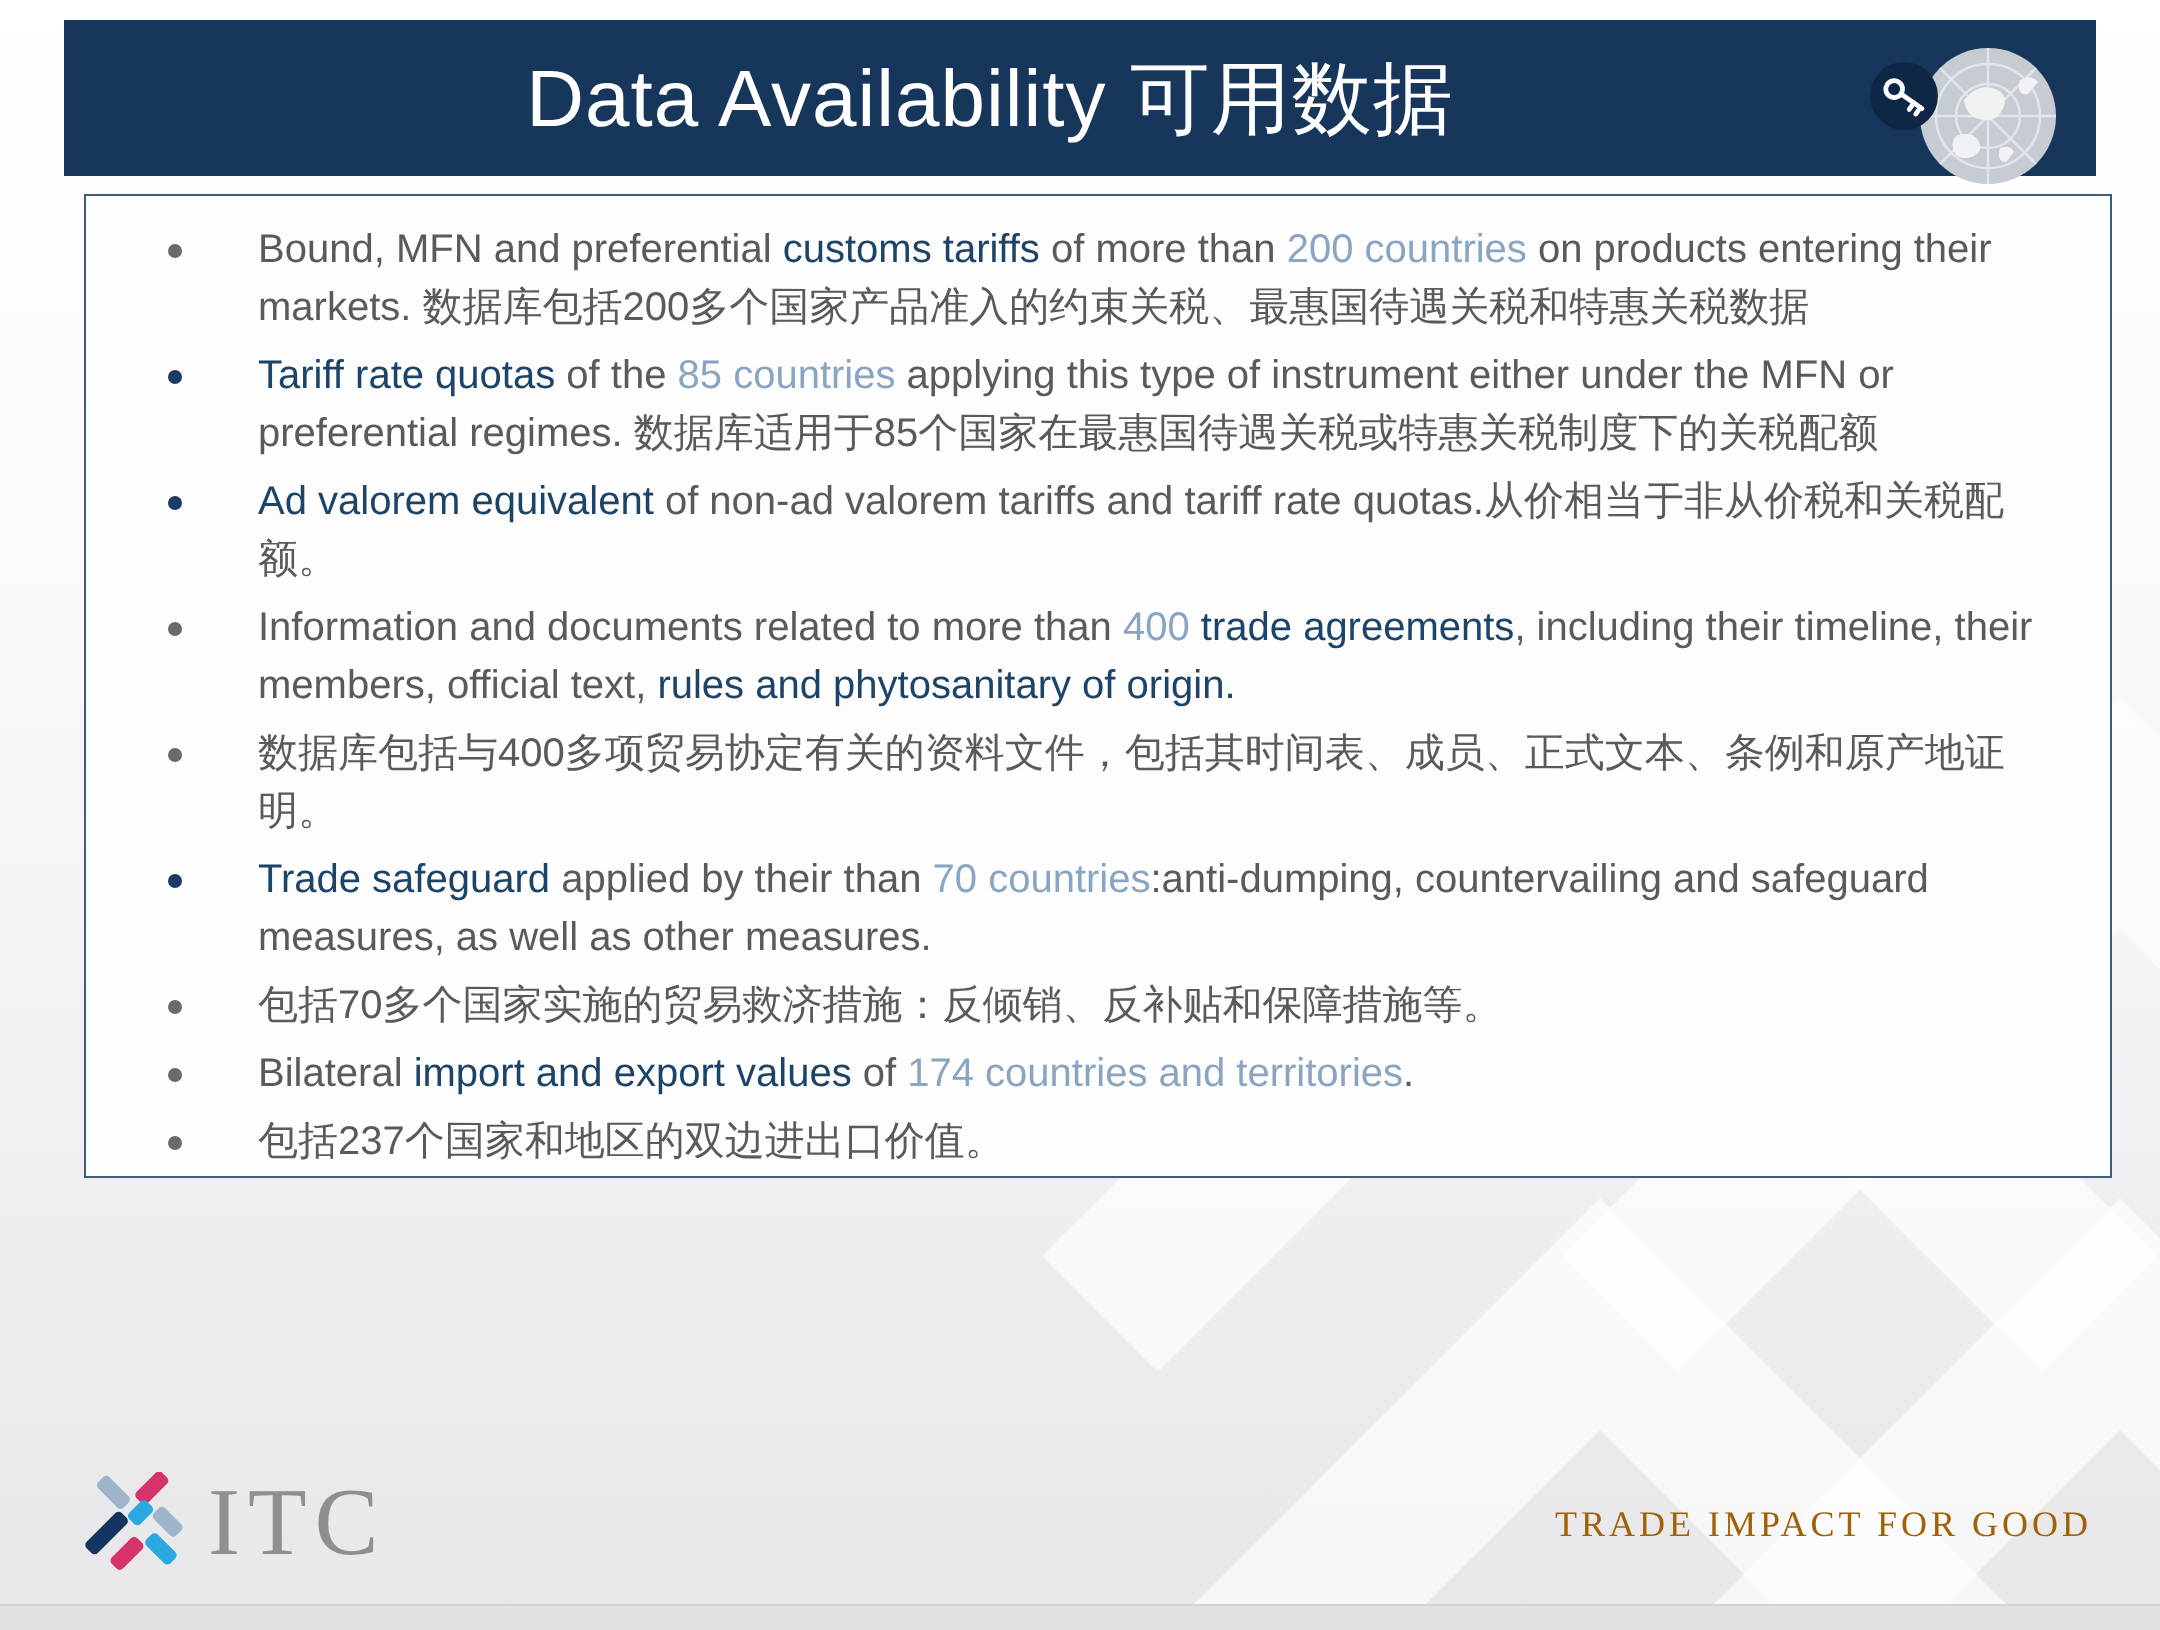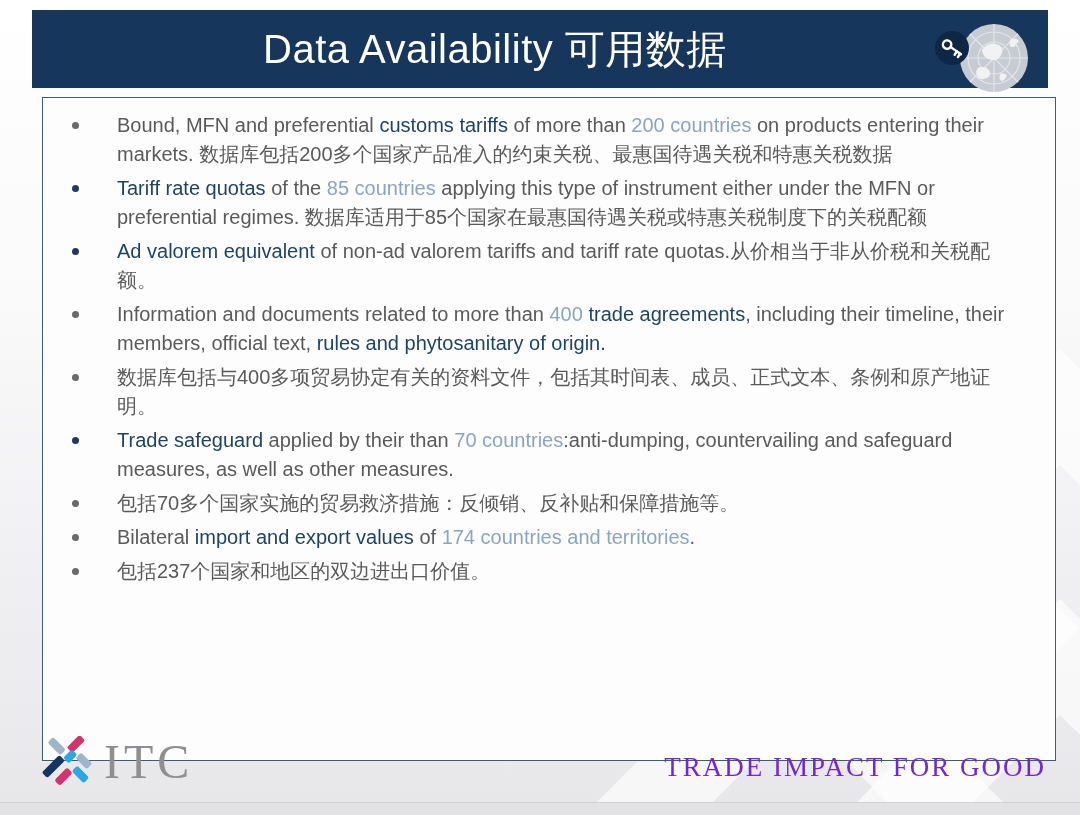--- a/index.html
+++ b/index.html
@@ -15,23 +15,23 @@
     position:absolute;left:32px;top:10px;width:1016px;height:78px;
     background:#16365c;z-index:2;display:flex;align-items:center;justify-content:center;
   }
   .titlebar h1{
     margin:0;color:#ffffff;font-size:40px;font-weight:400;letter-spacing:.5px;
     transform:translateX(-45px);white-space:nowrap;text-align:right;
   }
   .header-globe{position:absolute;right:14px;top:6px;}
   
   .contentbox{
-    position:absolute;left:42px;top:97px;width:1014px;height:664px;
+    position:absolute;left:42px;top:97px;width:1014px;height:492px;
     background:#fdfdfe;border:1.5px solid #3c5c7c;box-sizing:border-box;
-    z-index:2;padding:13px 6px 0 0;
+    z-index:2;padding:13px 6px 0 12px;
   }
   ul.bullets{list-style:none;margin:0;padding:0;}
   li.bullet{
     position:relative;padding-left:74px;padding-right:26px;
     font-size:20px;line-height:29px;margin-bottom:5px;color:#5a5a5a;
   }
   li.bullet::before{
     content:"";position:absolute;left:29px;top:11px;width:7px;height:7px;border-radius:50%;
   }
   li.dot-gray::before{background:#6a6a6a;}
@@ -41,21 +41,21 @@
   .seg-steel{color:#8aa5c2;}
   
   .footer-logo{position:absolute;left:42px;top:736px;z-index:2;display:flex;align-items:center;justify-content:center;}
   .footer-logo .itc-text{
     font-family:"Liberation Serif","DejaVu Serif",serif;
     font-size:48px;color:#8f8f92;letter-spacing:4px;margin-left:10px;line-height:52px;
   }
   .tagline{
     position:absolute;right:34px;top:752px;z-index:2;
     font-family:"Liberation Serif","DejaVu Serif",serif;
-    font-size:27px;color:#6d28d9;letter-spacing:2px;white-space:nowrap;
+    font-size:18px;color:#a16207;letter-spacing:2px;white-space:nowrap;
   }
   .bottom-strip{
     position:absolute;left:0;bottom:0;width:1080px;height:13px;
     background:#e2e2e5;border-top:1px solid #d2d2d6;box-sizing:border-box;z-index:1;
   }
 </style>
 </head>
 <body>
 
 <svg class="watermark" width="560" height="475" viewBox="0 0 560 475">

